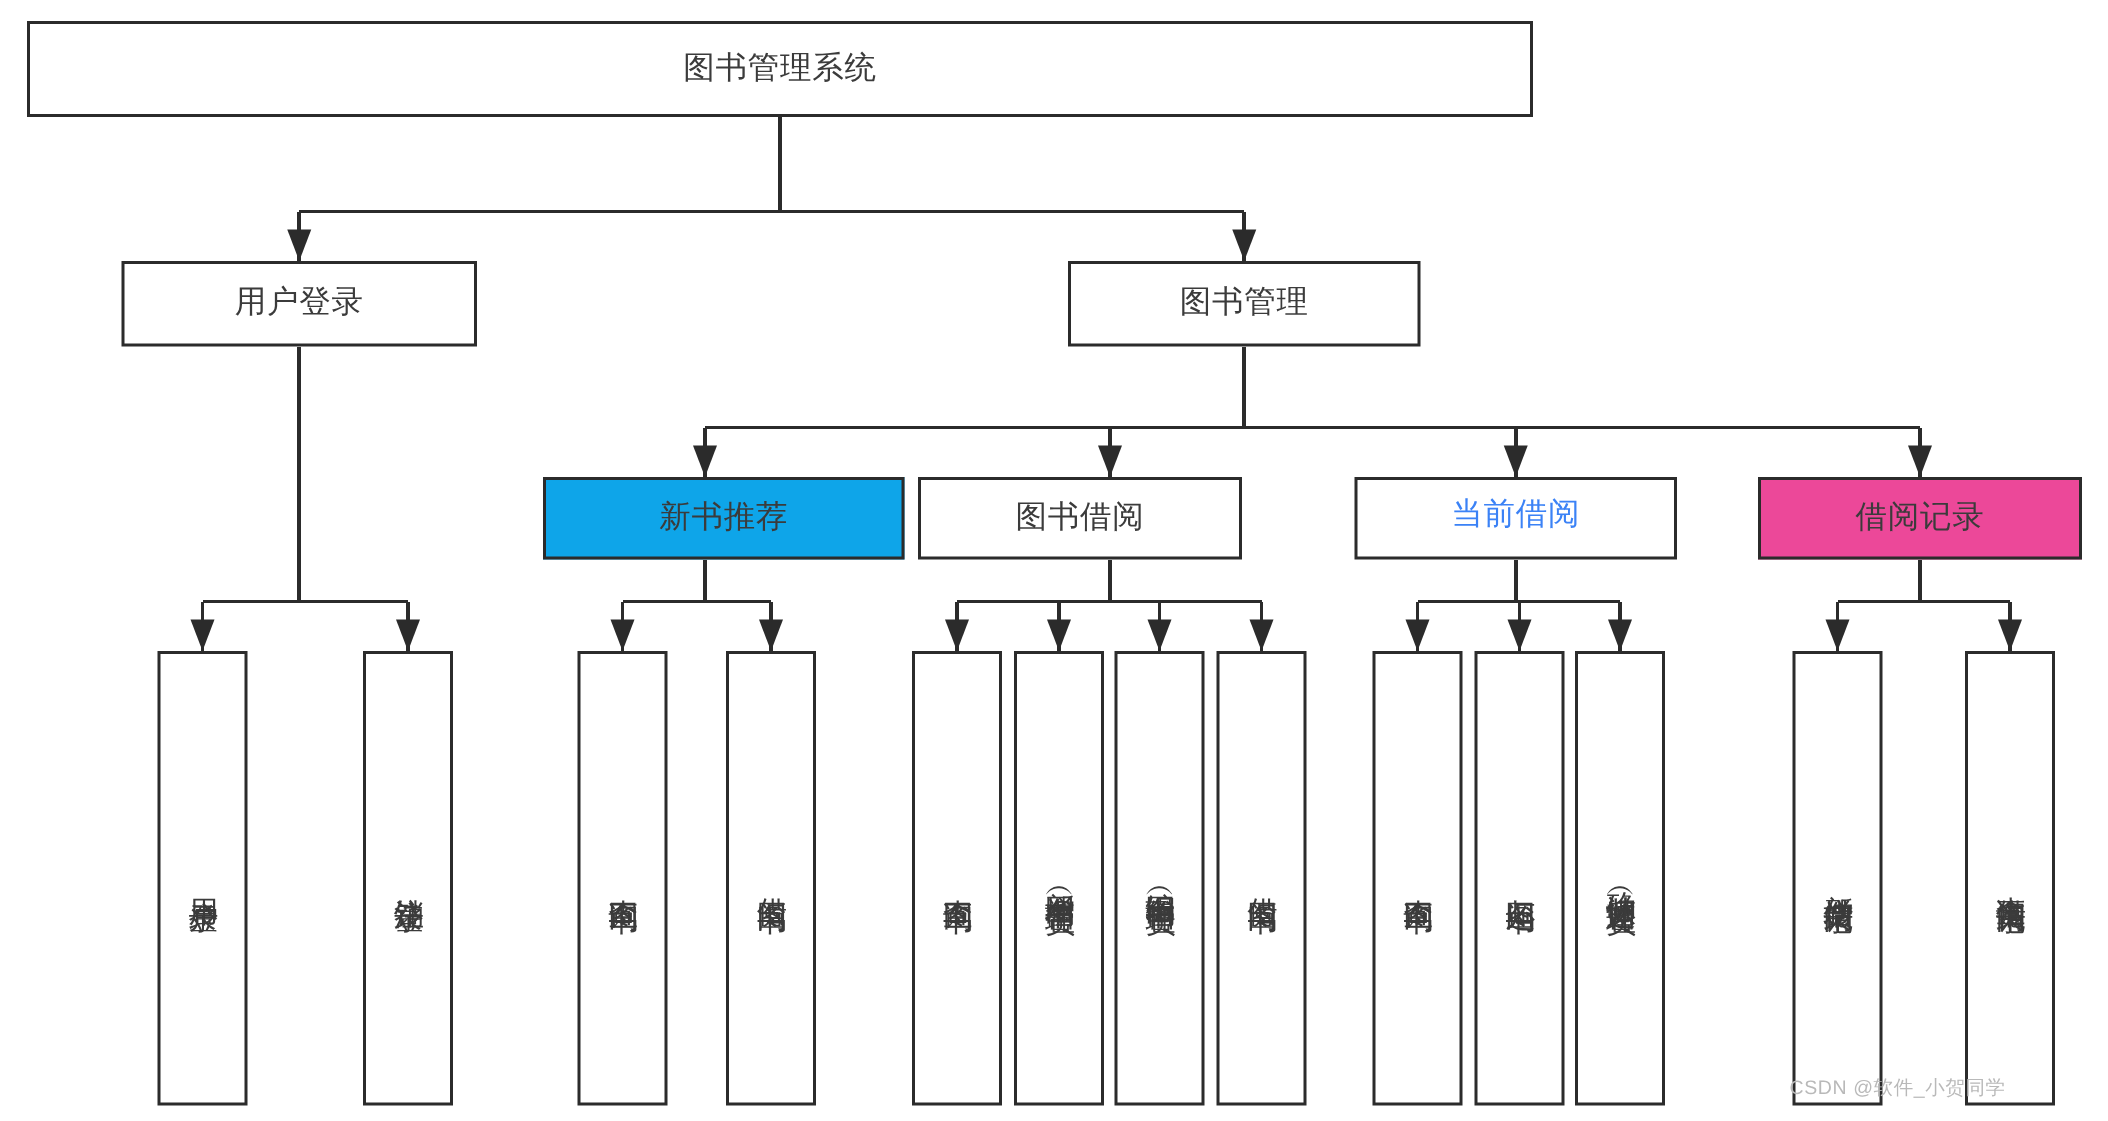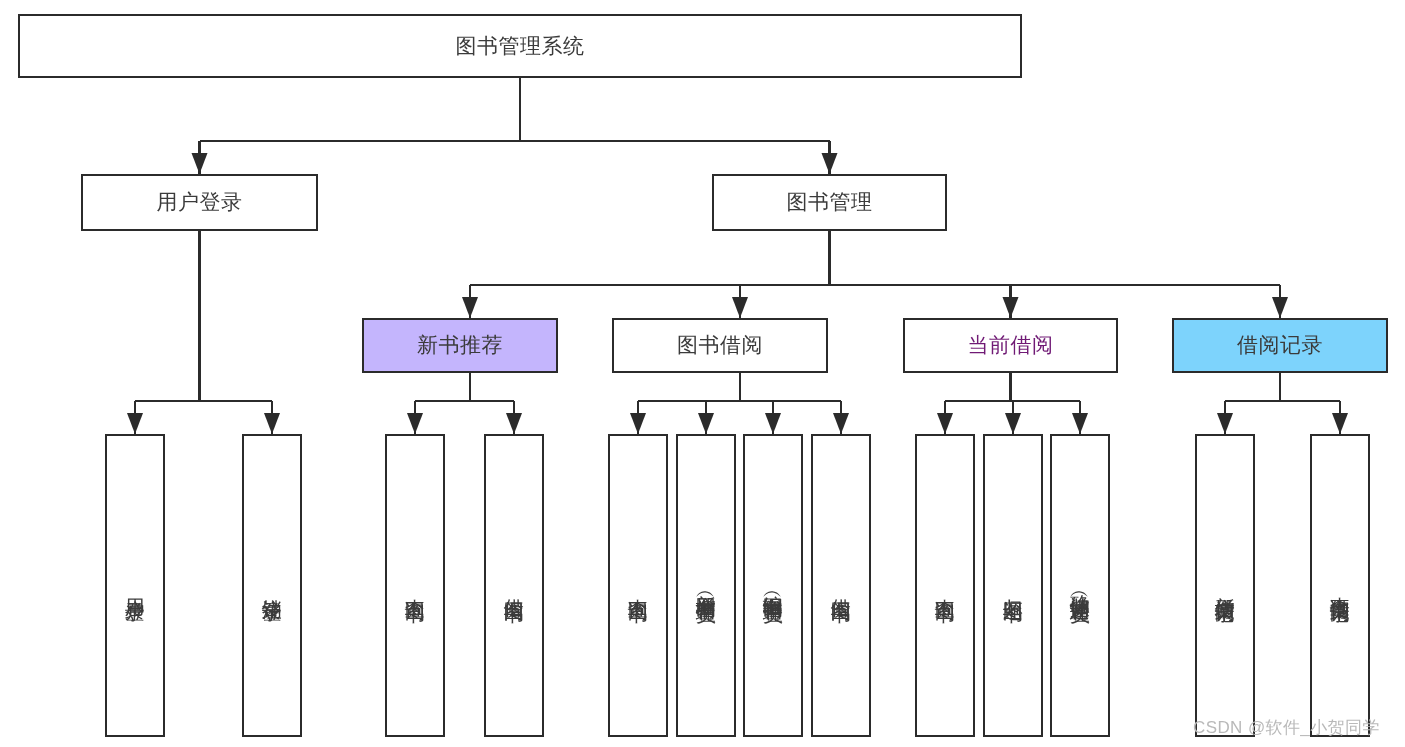--- a/index.html
+++ b/index.html
@@ -52,21 +52,21 @@
     white-space: normal;
     font-size: 20px;
     line-height: 1.32;
     letter-spacing: 1.5px;
     max-height: 290px;
     text-align: center;
   }
   .watermark {
     position: absolute;
     color: #b9b9b9;
-    font-size: 17px;
+    font-size: 13px;
     letter-spacing: 0.4px;
     white-space: nowrap;
     z-index: 5;
   }
 </style>
 </head>
 <body>
 
 <div id="canvas">
   <svg id="edges" viewBox="0 0 1405 747" width="1405" height="747">
@@ -126,30 +126,30 @@
   <div id="nodes-layer">
       <div class="node" style="left: 18px; top: 14px; width: 1004px; height: 64px; border-color: rgb(43, 43, 43); background: rgb(255, 255, 255);">
         <span class="node-label" style="color: rgb(59, 59, 59);">图书管理系统</span>
       </div>
       <div class="node" style="left: 81px; top: 174px; width: 237px; height: 57px; border-color: rgb(43, 43, 43); background: rgb(255, 255, 255);">
         <span class="node-label" style="color: rgb(59, 59, 59);">用户登录</span>
       </div>
       <div class="node" style="left: 712px; top: 174px; width: 235px; height: 57px; border-color: rgb(43, 43, 43); background: rgb(255, 255, 255);">
         <span class="node-label" style="color: rgb(59, 59, 59);">图书管理</span>
       </div>
-      <div class="node" style="left: 362px; top: 318px; width: 196px; height: 55px; border-color: rgb(43, 43, 43); background: #c4b5fd;">
+      <div class="node" style="left: 362px; top: 318px; width: 241px; height: 55px; border-color: rgb(43, 43, 43); background: #0ea5e9;">
         <span class="node-label" style="color: rgb(59, 59, 59);">新书推荐</span>
       </div>
       <div class="node" style="left: 612px; top: 318px; width: 216px; height: 55px; border-color: rgb(43, 43, 43); background: rgb(255, 255, 255);">
         <span class="node-label" style="color: rgb(59, 59, 59);">图书借阅</span>
       </div>
       <div class="node" style="left: 903px; top: 318px; width: 215px; height: 55px; border-color: rgb(43, 43, 43); background: rgb(255, 255, 255);">
-        <span class="node-label" style="color: #701a75;">当前借阅</span>
+        <span class="node-label" style="color: #3b82f6; font-family: Liberation Mono, monospace;">当前借阅</span>
       </div>
-      <div class="node" style="left: 1172px; top: 318px; width: 216px; height: 55px; border-color: rgb(43, 43, 43); background: #7dd3fc;">
+      <div class="node" style="left: 1172px; top: 318px; width: 216px; height: 55px; border-color: rgb(43, 43, 43); background: #ec4899;">
         <span class="node-label" style="color: rgb(59, 59, 59);">借阅记录</span>
       </div>
       <div class="node leaf" style="left: 105px; top: 434px; width: 60px; height: 303px; border-color: rgb(43, 43, 43); background: rgb(255, 255, 255);">
         <span class="node-label" style="color: rgb(59, 59, 59);">用户登录</span>
       </div>
       <div class="node leaf" style="left: 242px; top: 434px; width: 60px; height: 303px; border-color: rgb(43, 43, 43); background: rgb(255, 255, 255);">
         <span class="node-label" style="color: rgb(59, 59, 59);">注销登录</span>
       </div>
       <div class="node leaf" style="left: 385px; top: 434px; width: 60px; height: 303px; border-color: rgb(43, 43, 43); background: rgb(255, 255, 255);">
         <span class="node-label" style="color: rgb(59, 59, 59);">查询图书</span>

